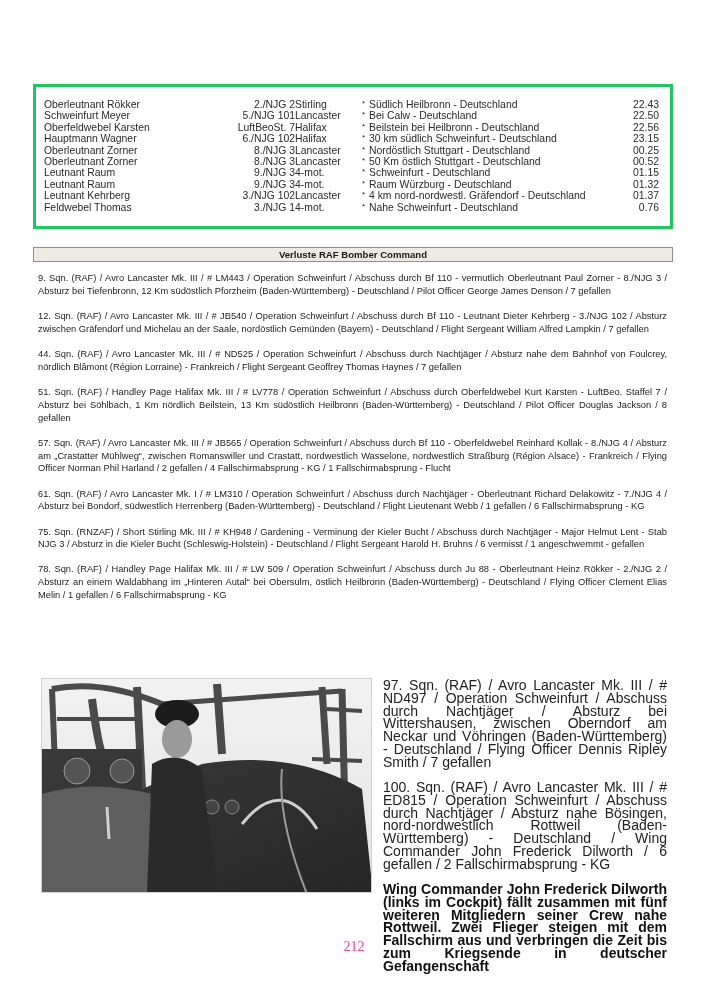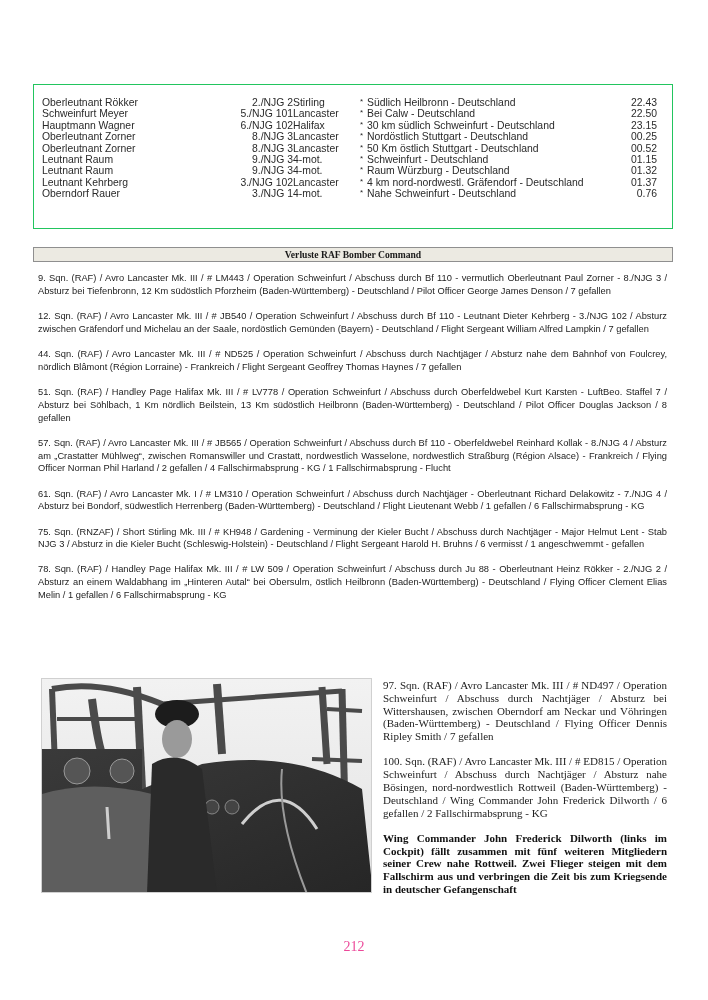--- a/index.html
+++ b/index.html
@@ -1,51 +1,51 @@
 <!DOCTYPE html>
 <html><head>
 <meta charset="utf-8">
 <style>
   html, body { margin: 0; padding: 0; background: #ffffff; }
   body { width: 708px; height: 1000px; position: relative; overflow: hidden; color: #222; }
   .table-box {
     position: absolute; left: 33px; top: 84px; width: 640px; height: 145px;
-    border: 1px solid #22c55e; box-sizing: border-box;
+    border: 3px solid #22c55e; box-sizing: border-box;
   }
   .table-box table {
     position: absolute; left: 8px; top: 12px; border-collapse: collapse;
     font-family: "Liberation Sans", sans-serif; font-size: 10.4px; line-height: 11.4px; color: #2a2a2a;
   }
   .table-box td { padding: 0; white-space: nowrap; vertical-align: top; }
   td.c-name { width: 165px; }
   td.c-unit { width: 86px; text-align: right; }
   td.c-type { width: 63px; }
   td.c-star { width: 11px; text-align: center; font-size: 8px; line-height: 9px; }
   td.c-place { width: 260px; }
   td.c-time { width: 30px; text-align: right; }
 
   .section-header {
     position: absolute; left: 33px; top: 247px; width: 640px; height: 15px;
     background: #eceae2; border: 1px solid #8f8f8f; box-sizing: border-box;
-    font-family: Liberation Serif, serif; font-weight: bold; font-size: 9.6px;
+    font-family: Liberation Sans, sans-serif; font-weight: bold; font-size: 9.6px;
     text-align: center; line-height: 13px; color: #1a1a1a;
   }
   .entries {
     position: absolute; left: 38px; top: 272px; width: 629px;
     font-family: Liberation Sans, sans-serif; font-size: 9.3px; line-height: 12.8px;
     text-align: justify; color: #222;
   }
   .entries p { margin: 0 0 12.4px 0; }
   .photo {
     position: absolute; left: 41px; top: 678px; width: 331px; height: 215px;
     border: 1px solid #d0d0d0; box-sizing: border-box; overflow: hidden; background: #cfcfcf;
   }
   .side {
     position: absolute; left: 383px; top: 679px; width: 284px;
-    font-family: Liberation Serif, serif; font-size: 11px; line-height: 12.8px;
+    font-family: Liberation Sans, sans-serif; font-size: 14px; line-height: 12.8px;
     text-align: justify; color: #222;
   }
   .side p { margin: 0 0 12.4px 0; }
   .side p.caption { font-weight: bold; color: #111; }
   .page-number {
     position: absolute; left: 0; width: 708px; top: 939px; text-align: center;
     font-family: "Liberation Serif", serif; font-size: 14px; color: #ec4899;
   }
 </style>
 </head>
@@ -64,20 +64,28 @@
         </tr>
         <tr>
           <td class="c-name">Schweinfurt Meyer</td>
           <td class="c-unit">5./NJG 101</td>
           <td class="c-type">Lancaster</td>
           <td class="c-star">*</td>
           <td class="c-place">Bei Calw - Deutschland</td>
           <td class="c-time">22.50</td>
         </tr>
         <tr>
+          <td class="c-name">Oberfeldwebel Karsten</td>
+          <td class="c-unit">LuftBeoSt. 7</td>
+          <td class="c-type">Halifax</td>
+          <td class="c-star">*</td>
+          <td class="c-place">Beilstein bei Heilbronn - Deutschland</td>
+          <td class="c-time">22.56</td>
+        </tr>
+        <tr>
           <td class="c-name">Hauptmann Wagner</td>
           <td class="c-unit">6./NJG 102</td>
           <td class="c-type">Halifax</td>
           <td class="c-star">*</td>
           <td class="c-place">30 km südlich Schweinfurt - Deutschland</td>
           <td class="c-time">23.15</td>
         </tr>
         <tr>
           <td class="c-name">Oberleutnant Zorner</td>
           <td class="c-unit">8./NJG 3</td>
@@ -112,21 +120,21 @@
         </tr>
         <tr>
           <td class="c-name">Leutnant Kehrberg</td>
           <td class="c-unit">3./NJG 102</td>
           <td class="c-type">Lancaster</td>
           <td class="c-star">*</td>
           <td class="c-place">4 km nord-nordwestl. Gräfendorf - Deutschland</td>
           <td class="c-time">01.37</td>
         </tr>
         <tr>
-          <td class="c-name">Oberndorf Rauer</td>
+          <td class="c-name">Feldwebel Thomas</td>
           <td class="c-unit">3./NJG 1</td>
           <td class="c-type">4-mot.</td>
           <td class="c-star">*</td>
           <td class="c-place">Nahe Schweinfurt - Deutschland</td>
           <td class="c-time">0.76</td>
         </tr>
       </tbody>
   </table>
 </div>
 

